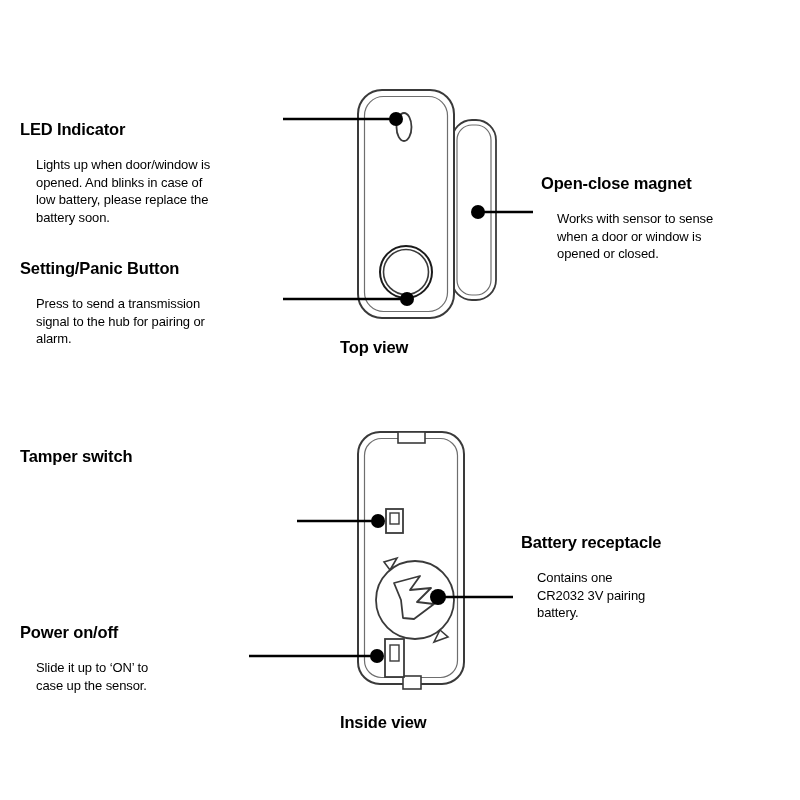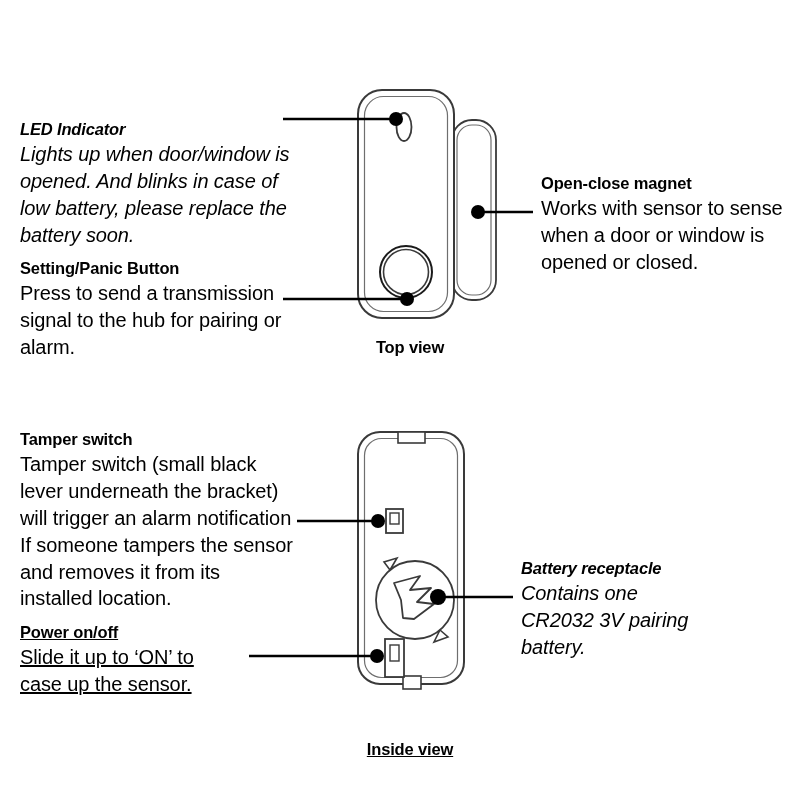--- a/index.html
+++ b/index.html
@@ -30,46 +30,45 @@
   }
   .callout-title {
     font-size: 16.5px;
     font-weight: bold;
     line-height: 1.30;
     letter-spacing: -0.15px;
     margin: 0 0 1px 0;
     white-space: nowrap;
   }
   .callout-body {
-    font-size: 20px;
+    font-size: 13px;
     font-weight: normal;
     line-height: 1.34;
     letter-spacing: -0.1px;
-    margin: 0;
+    margin: 16px;
     white-space: pre-line;
   }
   .view-label {
     position: absolute;
     font-size: 16.5px;
     font-weight: bold;
     letter-spacing: -0.15px;
     white-space: nowrap;
-    text-align: center;
   }
 
   
-  #callout-led            { left: 20px;  top: 119px; width: 292px; font-style: italic; }
+  #callout-led            { left: 20px;  top: 119px; width: 292px; }
   #callout-setting        { left: 20px;  top: 258px; width: 290px; }
   #callout-magnet         { left: 541px; top: 173px; width: 258px; }
-  #callout-tamper         { left: 20px;  top: 429px; width: 300px; }
-  #callout-power          { left: 20px;  top: 622px; width: 250px; text-decoration: underline; }
-  #callout-battery        { left: 521px; top: 558px; width: 262px; font-style: italic; }
+  #callout-tamper         { left: 20px;  top: 446px; width: 300px; }
+  #callout-power          { left: 20px;  top: 622px; width: 250px; }
+  #callout-battery        { left: 521px; top: 532px; width: 262px; }
 
   #label-top-view         { left: 340px; top: 338px; width: 140px; }
-  #label-inside-view      { left: 340px; top: 740px; width: 140px; text-decoration: underline; }
+  #label-inside-view      { left: 340px; top: 713px; width: 140px; }
 </style>
 </head>
 <body>
 
 <div id="page">
 
   <svg id="diagram-svg" viewBox="0 0 800 800">
 
     <g>
 
@@ -169,26 +168,20 @@
 
   <div class="callout" id="callout-magnet">
     <p class="callout-title">Open-close magnet</p>
     <p class="callout-body">Works with sensor to sense
 when a door or window is
 opened or closed.</p>
   </div>
 
   <div class="callout" id="callout-tamper">
     <p class="callout-title">Tamper switch</p>
-    <p class="callout-body">Tamper switch (small black
-lever underneath the bracket)
-will trigger an alarm notification
-If someone tampers the sensor
-and removes it from its
-installed location.</p>
   </div>
 
   <div class="callout" id="callout-power">
     <p class="callout-title">Power on/off</p>
     <p class="callout-body">Slide it up to ‘ON’ to
 case up the sensor.</p>
   </div>
 
   <div class="callout" id="callout-battery">
     <p class="callout-title">Battery receptacle</p>

